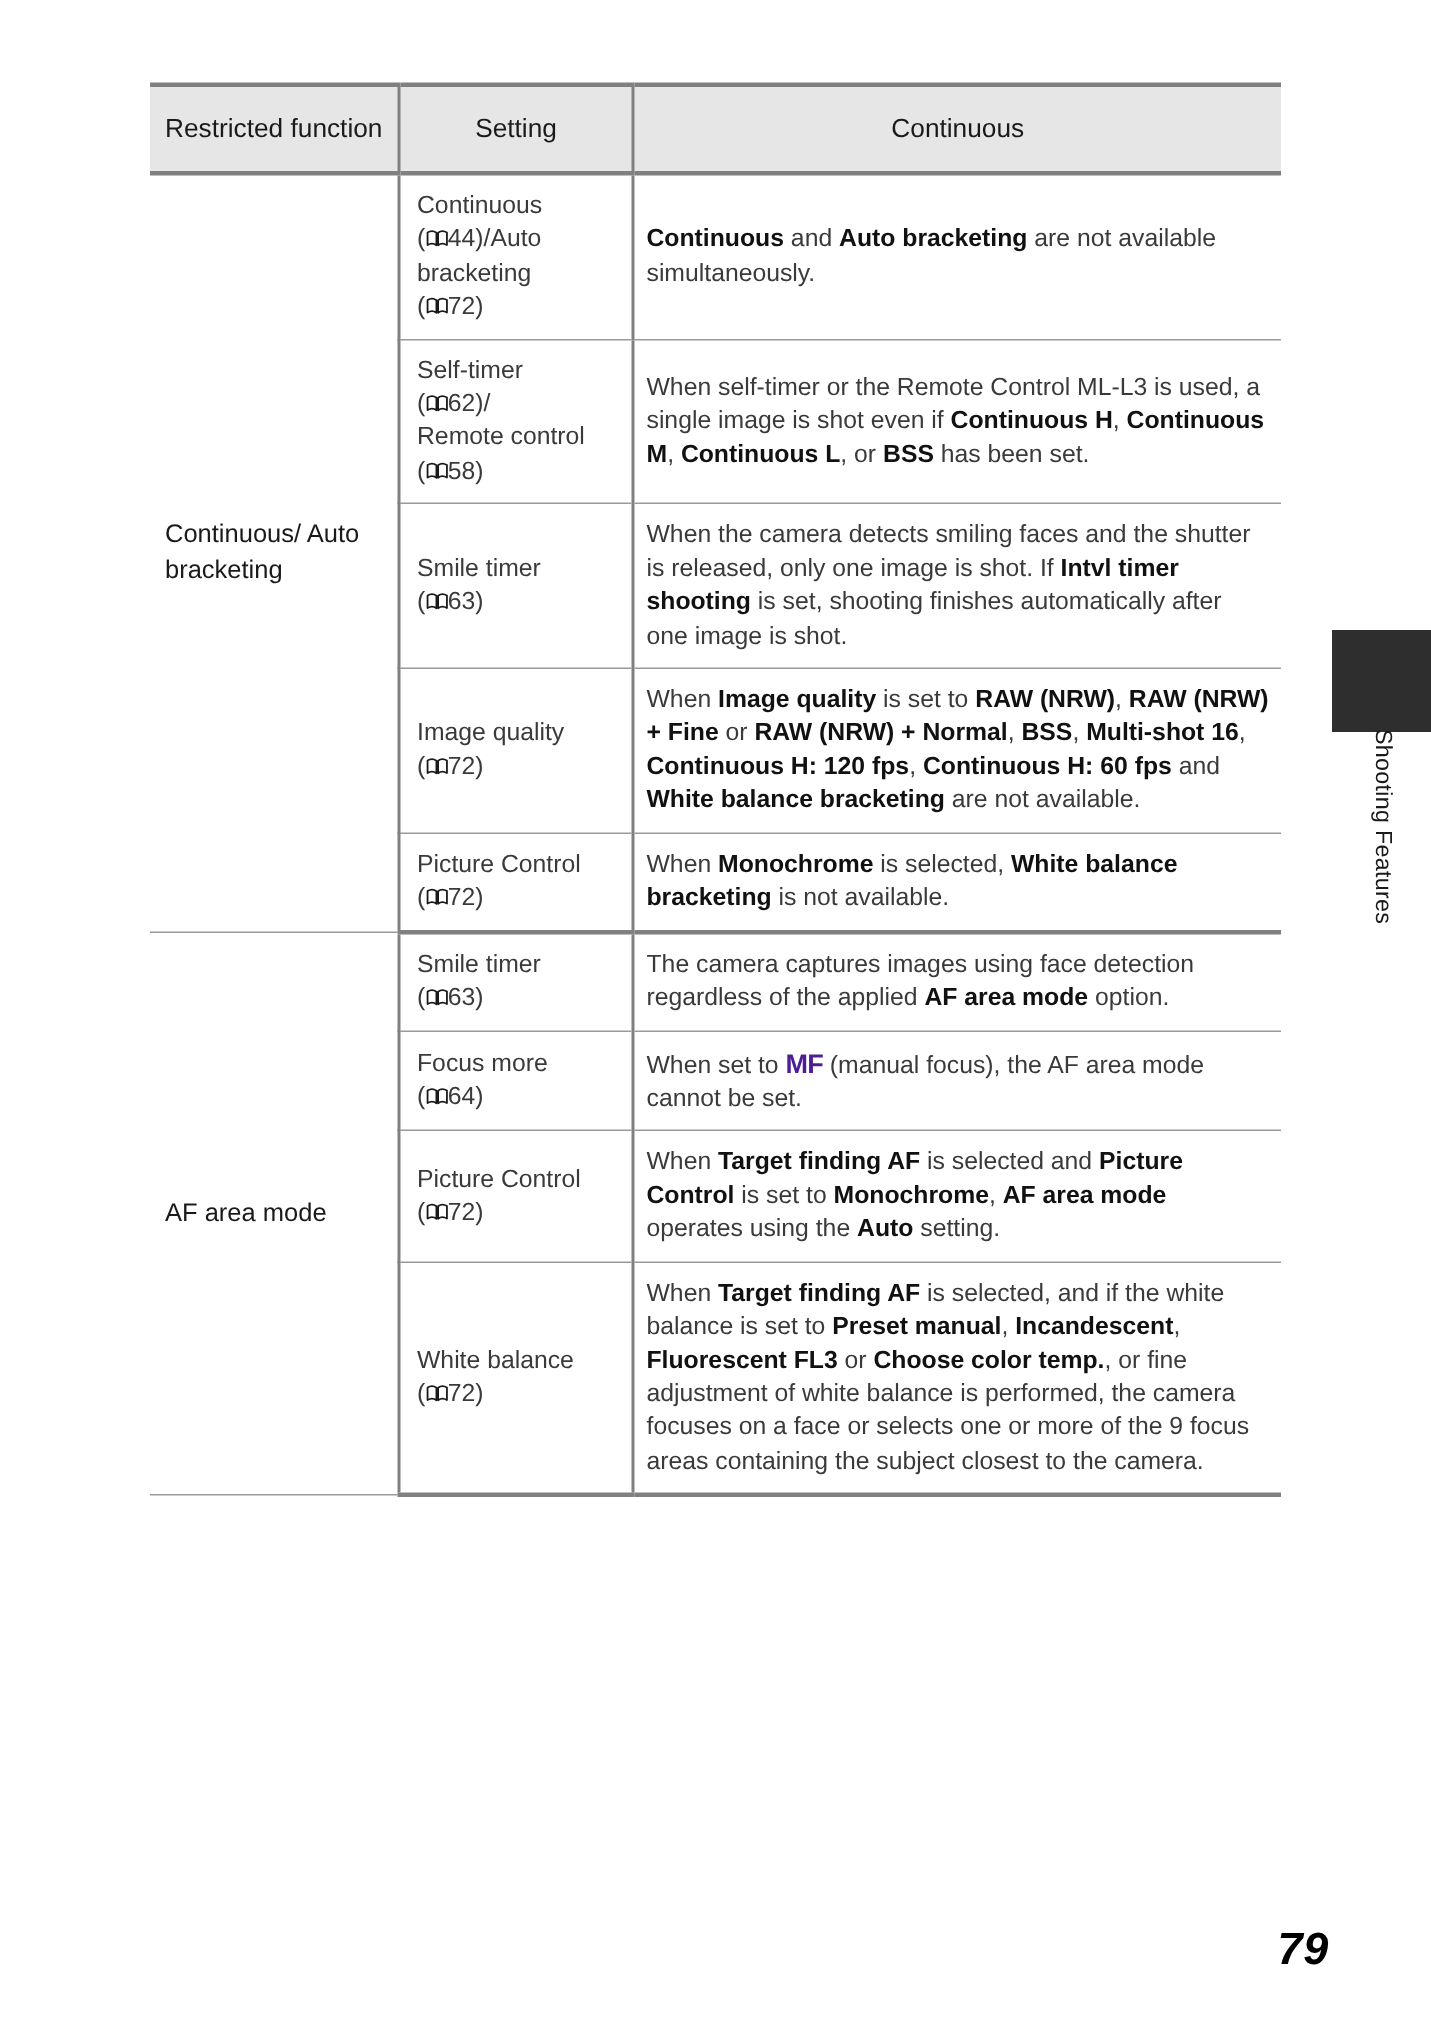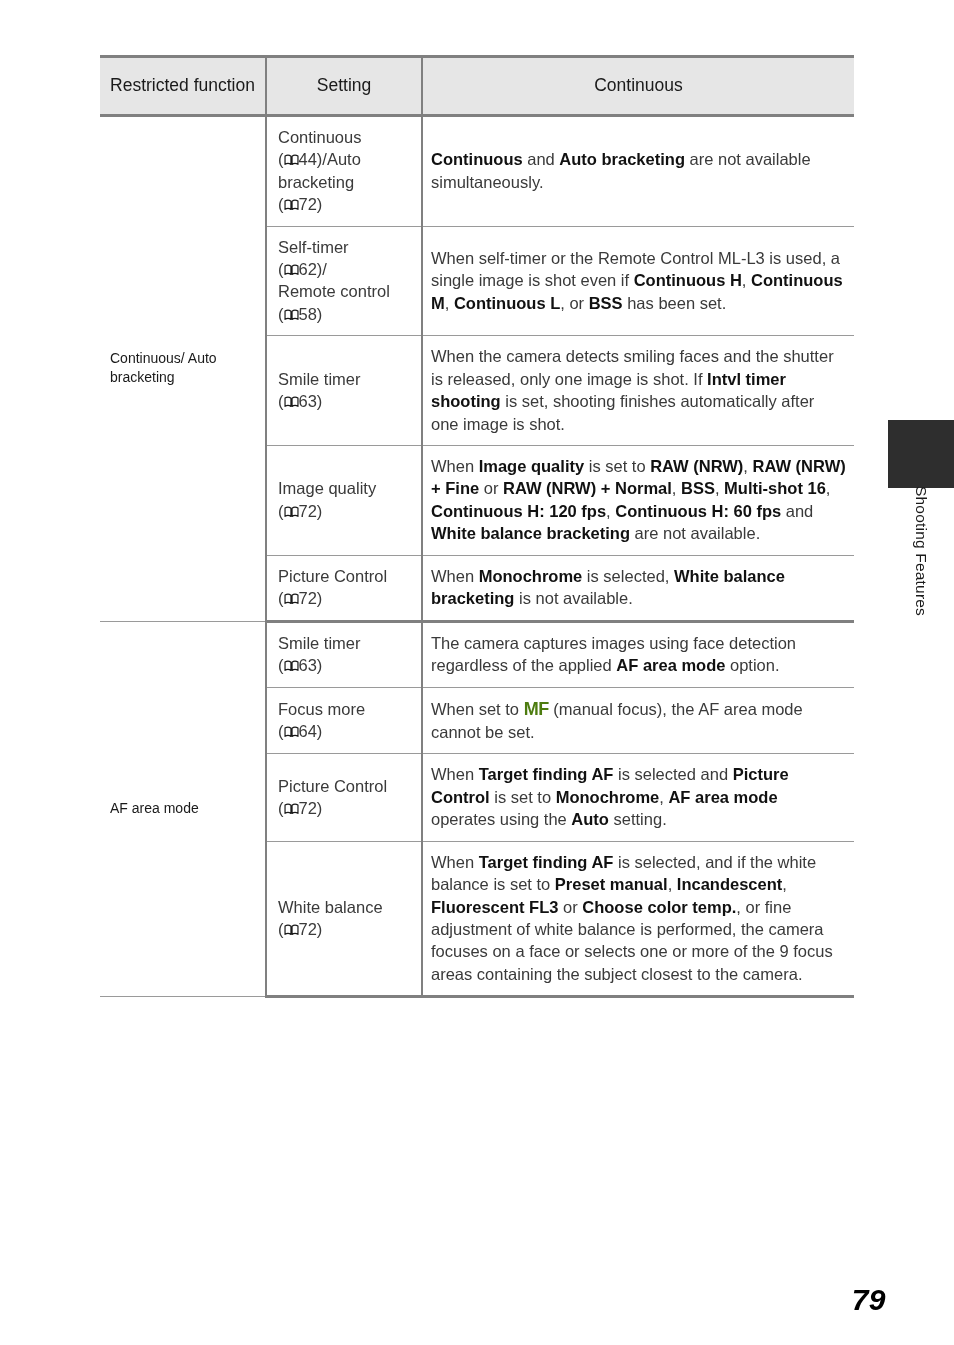--- a/index.html
+++ b/index.html
@@ -100,21 +100,21 @@
   
   #restriction-table tbody td {
     border-left: 2px solid #808080;
     border-right: 2px solid #808080;
     border-bottom: 1.5px solid #9a9a9a;
   }
   #restriction-table tbody td.func-cell {
     border-left: none;
     text-align: left;
     color: #1a1a1a;
-    font-size: 14px;
+    font-size: 17px;
     line-height: 1.4;
     padding-left: 10px;
   }
   #restriction-table tbody td.desc-cell {
     border-right: none;
     text-align: left;
     padding-left: 8px;
     padding-right: 8px;
   }
   #restriction-table tbody td.set-cell {
@@ -140,21 +140,21 @@
     margin-right: 0px;
   }
   .bookref svg { display: block; }
 
   
   .mf-glyph {
     font-family: "Liberation Sans Narrow", "Liberation Sans", sans-serif;
     font-weight: bold;
     font-size: 18px;
     letter-spacing: -0.5px;
-    color: #4d7c0f;
+    color: #4c1d95;
   }
 </style>
 </head>
 <body>
 
 <div id="side-tab"></div>
 <div id="side-tab-label">
   <span>Shooting Features</span>
 </div>
 

